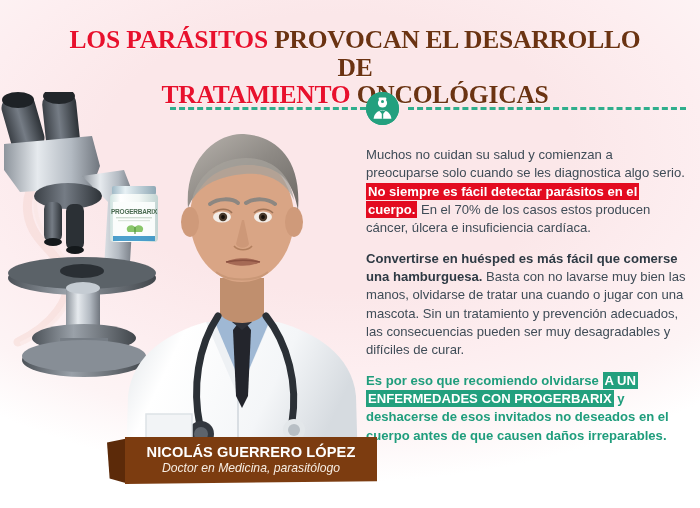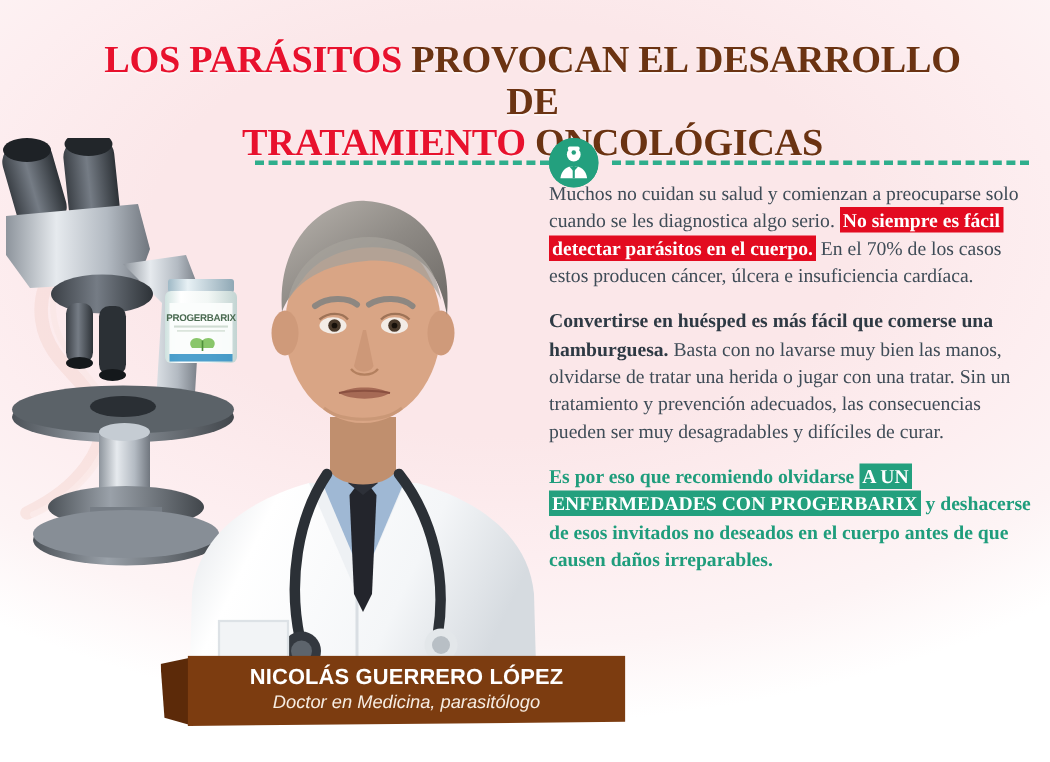--- a/index.html
+++ b/index.html
@@ -101,27 +101,26 @@
     width: 196px;
     height: 0;
     border-top: 3px dashed #2fae8c;
     z-index: 1;
   }
 
   
   .copy {
     position: absolute;
     left: 366px;
-    top: 120px;
+    top: 146px;
     width: 322px;
     z-index: 22;
     font-size: 13.1px;
     line-height: 1.40;
     color: #3f4c57;
-    font-family: Liberation Serif, serif;
   }
   .copy p { margin-bottom: 12px; }
   .copy p:last-child { margin-bottom: 0; }
   .copy b { font-weight: 700; color: #2e3a44; }
 
   .mark-red {
     background: #e30b20;
     color: #ffffff;
     font-weight: 700;
     padding: 1px 2px;
@@ -153,21 +152,21 @@
   .nb-tab {
     position: absolute;
     left: 0; top: 1px;
     width: 22px; height: 46px;
     background: #5c2a09;
     clip-path: polygon(100% 0, 100% 100%, 12% 88%, 0 10%);
   }
   .nb-main {
     position: absolute;
     left: 18px; top: 0;
-    width: 292px; height: 47px;
+    width: 252px; height: 47px;
     background: #7c3c10;
     clip-path: polygon(0 0, 100% 0, 100% 94%, 0 100%);
     display: flex;
     flex-direction: column;
     align-items: center;
     justify-content: center;
     padding-bottom: 2px;
   }
   .nb-name {
     color: #ffffff;
@@ -372,21 +371,21 @@
         <path d="M16.5 18.6 L16.5 26.8" stroke="#23a07e" stroke-width="1.4"></path>
         <path d="M13.4 18.9 L16.5 22.4 L19.6 18.9" fill="#23a07e"></path>
       </svg>
     </div>
     <div class="dash-line"></div>
   </div>
 
   <div class="copy">
     <p><span>Muchos no cuidan su salud y comienzan a preocuparse solo cuando se les diagnostica algo serio. </span><span class="mark-red">No siempre es fácil detectar parásitos en el cuerpo.</span><span> En el 70% de los casos estos producen cáncer, úlcera e insuficiencia cardíaca.</span></p>
 
-    <p><b>Convertirse en huésped es más fácil que comerse una hamburguesa.</b><span> Basta con no lavarse muy bien las manos, olvidarse de tratar una herida o jugar con una tratar. Sin un tratamiento y prevención adecuados, las consecuencias pueden ser muy desagradables y difíciles de curar.</span></p>
+    <p><b>Convertirse en huésped es más fácil que comerse una hamburguesa.</b><span> Basta con no lavarse muy bien las manos, olvidarse de tratar una cuando o jugar con una mascota. Sin un tratamiento y prevención adecuados, las consecuencias pueden ser muy desagradables y difíciles de curar.</span></p>
 
     <p class="para-teal"><span>Es por eso que recomiendo olvidarse </span><span class="mark-teal">A UN ENFERMEDADES CON PROGERBARIX</span><span> y deshacerse de esos invitados no deseados en el cuerpo antes de que causen daños irreparables.</span></p>
   </div>
 
   <div class="name-banner">
     <div class="nb-tab"></div>
     <div class="nb-main">
       <div class="nb-name">NICOLÁS GUERRERO LÓPEZ</div>
       <div class="nb-role">Doctor en Medicina, parasitólogo</div>
     </div>

